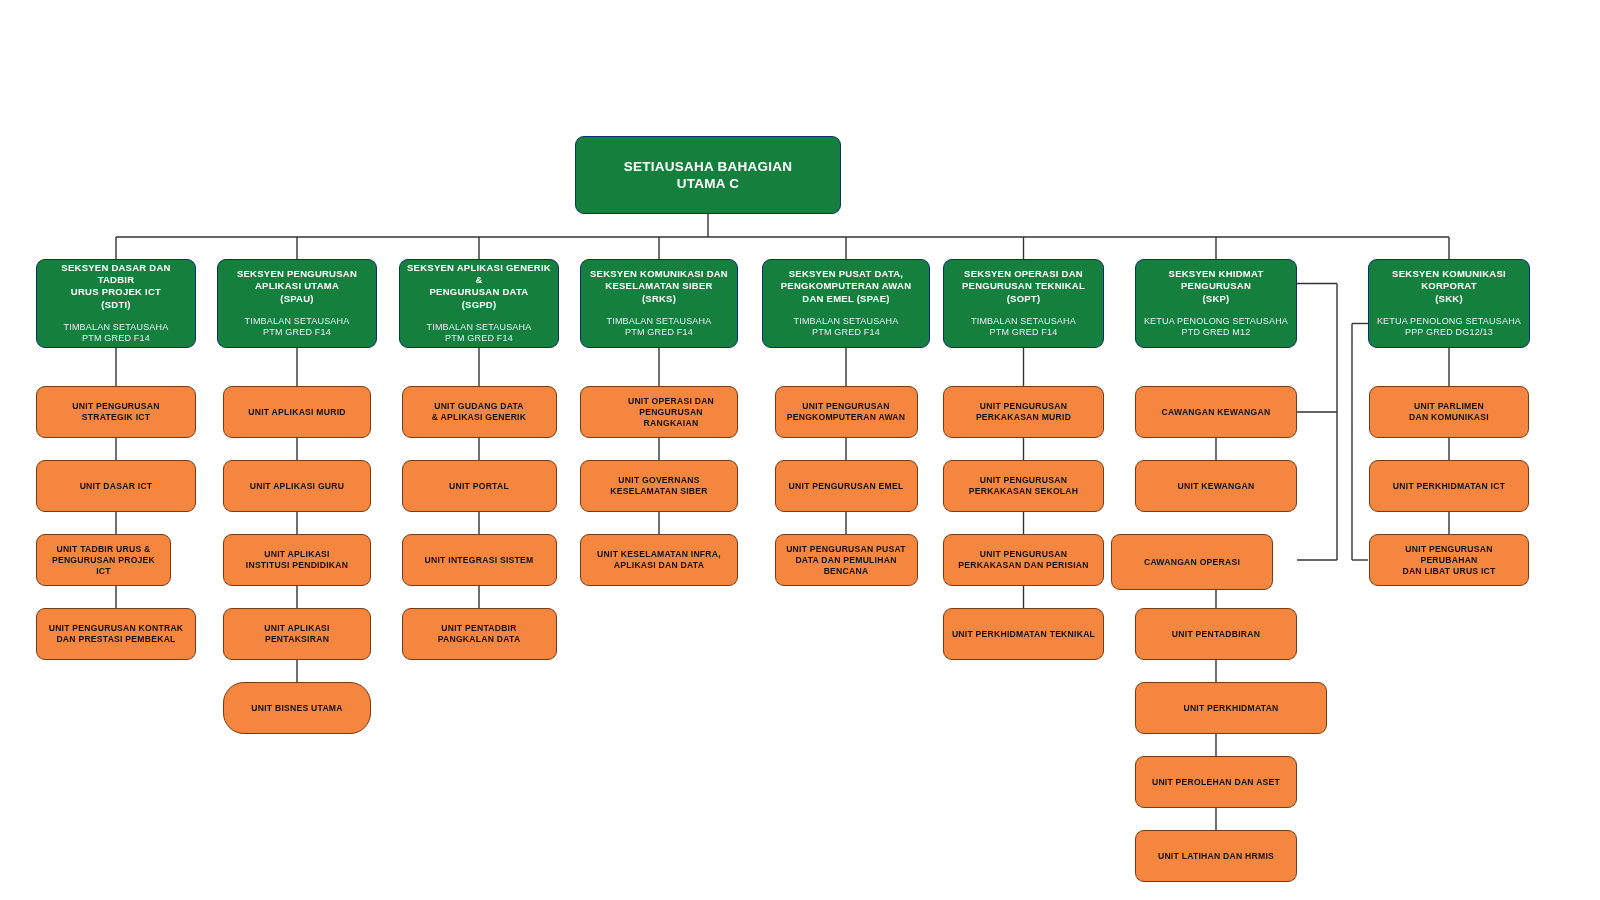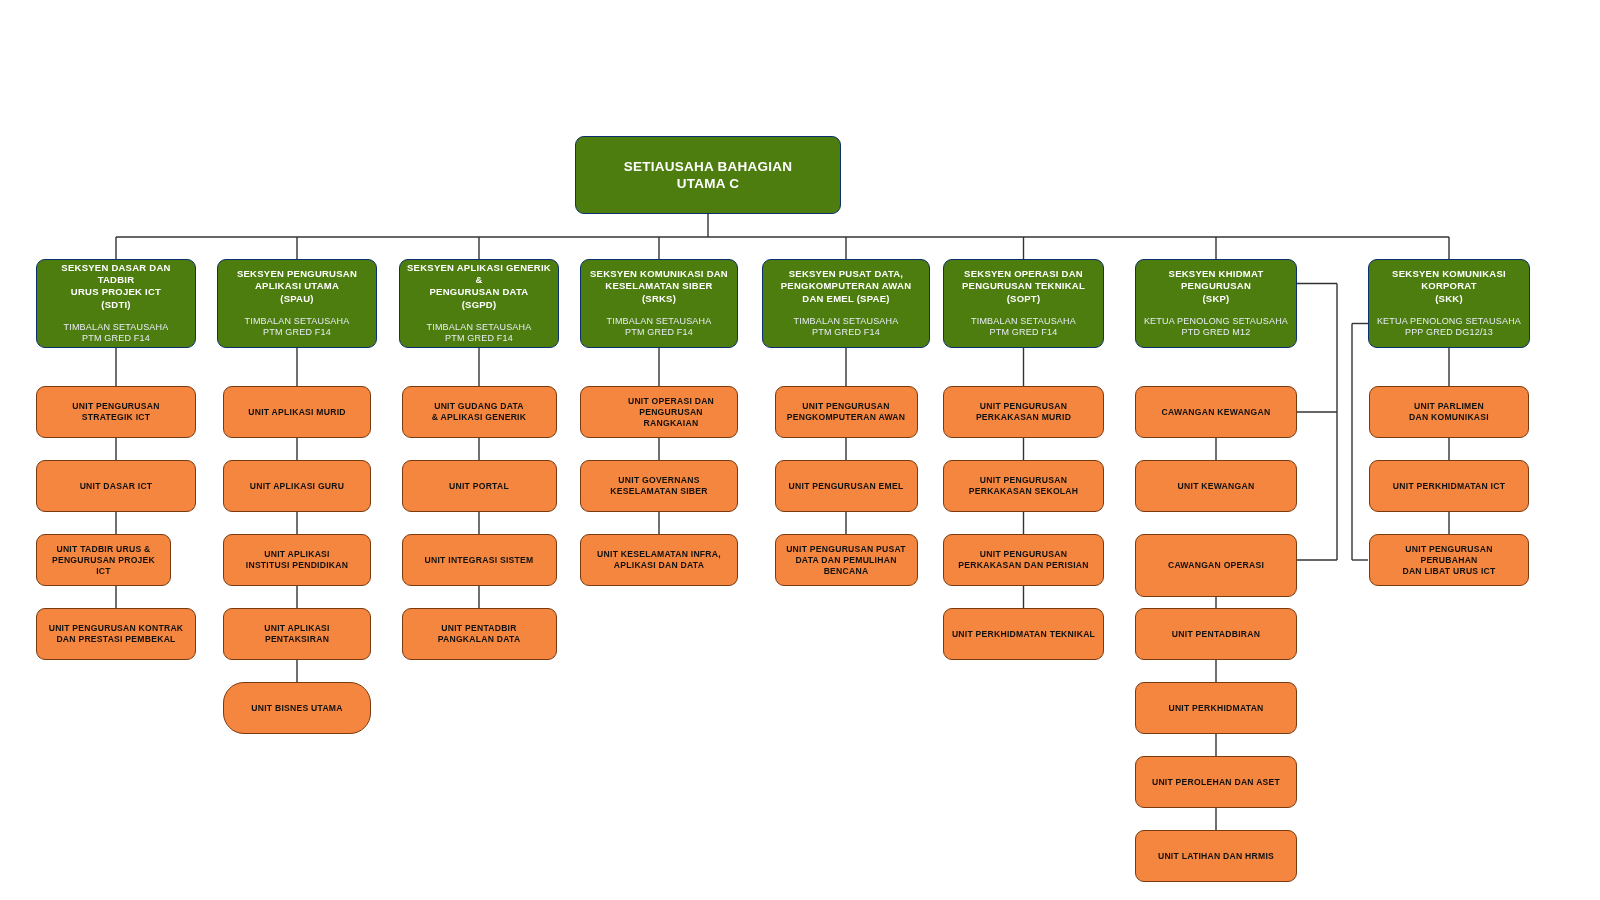--- a/index.html
+++ b/index.html
@@ -35,21 +35,21 @@
     border: 1.6px solid #111111;
     display: flex;
     flex-direction: column;
     align-items: center;
     justify-content: center;
     text-align: center;
     line-height: 1.28;
     z-index: 2;
   }
   .node.root, .node.section {
-    background: #4d7c0f;
+    background: #15803d;
     border-color: #0a2f6e;
     color: #ffffff;
   }
   .node.unit {
     background: #f5863f;
     border-color: #7a3a10;
     color: #111111;
   }
   .node .title {
     font-weight: bold;
@@ -228,27 +228,27 @@
       <div class="node section" style="left: 1135px; top: 259px; width: 162px; height: 89px;">
         <div class="title"><span>SEKSYEN KHIDMAT</span><br><span>PENGURUSAN</span><br><span>(SKP)</span></div>
         <div class="subtitle"><span>KETUA PENOLONG SETAUSAHA</span><br><span>PTD GRED M12</span></div>
       </div>
       <div class="node unit" style="left: 1135px; top: 386px; width: 162px; height: 52px;">
         <div class="title"><span>CAWANGAN KEWANGAN</span></div>
       </div>
       <div class="node unit" style="left: 1135px; top: 460px; width: 162px; height: 52px;">
         <div class="title"><span>UNIT KEWANGAN</span></div>
       </div>
-      <div class="node unit" style="left: 1135px; top: 534px; width: 162px; height: 63px;">
+      <div class="node unit" style="left: 1111px; top: 534px; width: 162px; height: 56px;">
         <div class="title"><span>CAWANGAN OPERASI</span></div>
       </div>
       <div class="node unit" style="left: 1135px; top: 608px; width: 162px; height: 52px;">
         <div class="title"><span>UNIT PENTADBIRAN</span></div>
       </div>
-      <div class="node unit" style="left: 1135px; top: 682px; width: 162px; height: 52px;">
+      <div class="node unit" style="left: 1135px; top: 682px; width: 192px; height: 52px;">
         <div class="title"><span>UNIT PERKHIDMATAN</span></div>
       </div>
       <div class="node unit" style="left: 1135px; top: 756px; width: 162px; height: 52px;">
         <div class="title"><span>UNIT PEROLEHAN DAN ASET</span></div>
       </div>
       <div class="node unit" style="left: 1135px; top: 830px; width: 162px; height: 52px;">
         <div class="title"><span>UNIT LATIHAN DAN HRMIS</span></div>
       </div>
       <div class="node section" style="left: 1368px; top: 259px; width: 162px; height: 89px;">
         <div class="title"><span>SEKSYEN KOMUNIKASI</span><br><span>KORPORAT</span><br><span>(SKK)</span></div>

